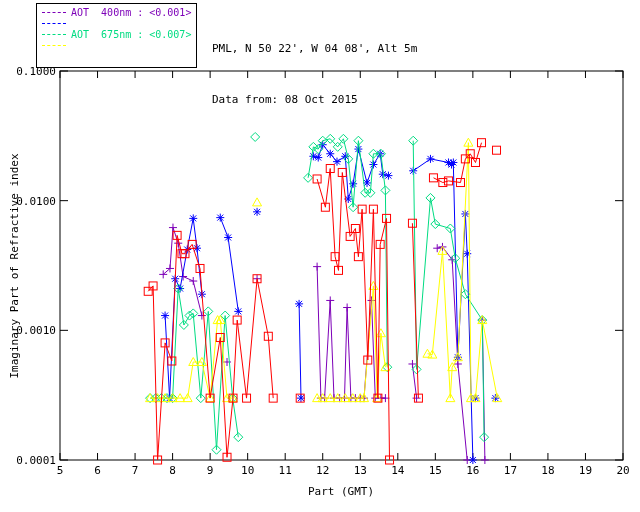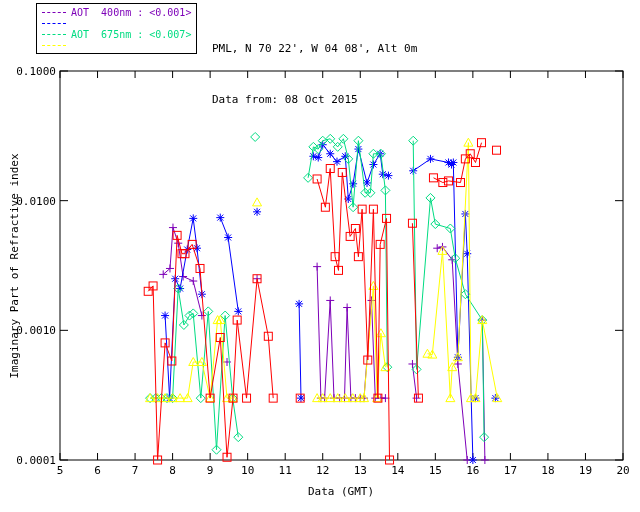--- a/index.html
+++ b/index.html
@@ -1,39 +1,39 @@
 <!DOCTYPE html>
 <html><head>
 <meta charset="utf-8">
 <style>
   html,body{margin:0;padding:0;background:#ffffff;}
   #stage{position:relative;width:640px;height:512px;background:#ffffff;overflow:hidden;
          font-family:"DejaVu Sans Mono","Liberation Mono",monospace;color:#000;}
   #legend{position:absolute;left:36px;top:3px;border:1px solid #000;background:#fff;
-          padding:3px 5px 2px 5px;z-index:5;}
+          padding:3px 5px 16px 5px;z-index:5;}
   .legend-row{height:11px;line-height:11px;font-size:10px;white-space:pre;display:flex;align-items:center;}
   .legend-dash{display:inline-block;width:24px;height:0;border-top:1px dashed currentColor;margin-right:5px;flex:0 0 auto;}
   .legend-text{white-space:pre;}
   #hdr{position:absolute;left:212px;top:6px;font-size:11px;line-height:17px;white-space:pre;}
   #xlabel{position:absolute;left:341px;top:485px;font-size:11px;transform:translateX(-50%);white-space:nowrap;}
   #ylabel{position:absolute;left:14px;top:266px;font-size:11px;transform:translate(-50%,-50%) rotate(-90deg);white-space:nowrap;}
   svg text{font-family:"DejaVu Sans Mono","Liberation Mono",monospace;font-size:11px;fill:#000;}
 </style>
 </head>
 <body>
 
 <div id="stage">
   <div id="legend">
       <div class="legend-row" style="color: rgb(125, 0, 184);"><span class="legend-dash"></span><span class="legend-text">AOT  400nm : &lt;0.001&gt;</span></div>
       <div class="legend-row" style="color: rgb(0, 0, 255);"><span class="legend-dash"></span></div>
       <div class="legend-row" style="color: rgb(0, 220, 130);"><span class="legend-dash"></span><span class="legend-text">AOT  675nm : &lt;0.007&gt;</span></div>
       <div class="legend-row" style="color: rgb(255, 255, 0);"><span class="legend-dash"></span></div>
     </div>
   <div id="hdr">
-    <div>PML, N 70 22', W 04 08', Alt 0m</div>
+    <div>PML, N 50 22', W 04 08', Alt 5m</div>
     <div>Data from: 08 Oct 2015</div>
   </div>
   <svg id="chart" width="640" height="512" viewBox="0 0 640 512">
       <rect x="60" y="71" width="563" height="389" fill="none" stroke="#000" stroke-width="1"></rect>
       <line x1="60" y1="460" x2="60" y2="453" stroke="#000"></line>
       <line x1="60" y1="71" x2="60" y2="78" stroke="#000"></line>
       <text x="60" y="474" text-anchor="middle">5</text>
       <line x1="97.53333333333333" y1="460" x2="97.53333333333333" y2="453" stroke="#000"></line>
       <line x1="97.53333333333333" y1="71" x2="97.53333333333333" y2="78" stroke="#000"></line>
       <text x="97.53333333333333" y="474" text-anchor="middle">6</text>
@@ -303,15 +303,15 @@
       <rect stroke="#ff0000" fill="none" stroke-width="1" x="429.45666666666665" y="173.83350007578002" width="8" height="8"></rect>
       <rect stroke="#ff0000" fill="none" stroke-width="1" x="438.84" y="178.52901179663968" width="8" height="8"></rect>
       <rect stroke="#ff0000" fill="none" stroke-width="1" x="444.47" y="176.91994467833035" width="8" height="8"></rect>
       <rect stroke="#ff0000" fill="none" stroke-width="1" x="456.48066666666665" y="178.52901179663968" width="8" height="8"></rect>
       <rect stroke="#ff0000" fill="none" stroke-width="1" x="461.36" y="154.8855647828351" width="8" height="8"></rect>
       <rect stroke="#ff0000" fill="none" stroke-width="1" x="466.2393333333333" y="149.7626239297188" width="8" height="8"></rect>
       <rect stroke="#ff0000" fill="none" stroke-width="1" x="471.49399999999997" y="158.4842126743801" width="8" height="8"></rect>
       <rect stroke="#ff0000" fill="none" stroke-width="1" x="477.49933333333337" y="138.68517526929224" width="8" height="8"></rect>
       <rect stroke="#ff0000" fill="none" stroke-width="1" x="492.51266666666663" y="146.20479772739895" width="8" height="8"></rect>
     </svg>
-  <div id="xlabel">Data (GMT)</div>
+  <div id="xlabel">Part (GMT)</div>
   <div id="ylabel">Imaginary Part of Refractive index</div>
 </div>
 
 </body></html>

